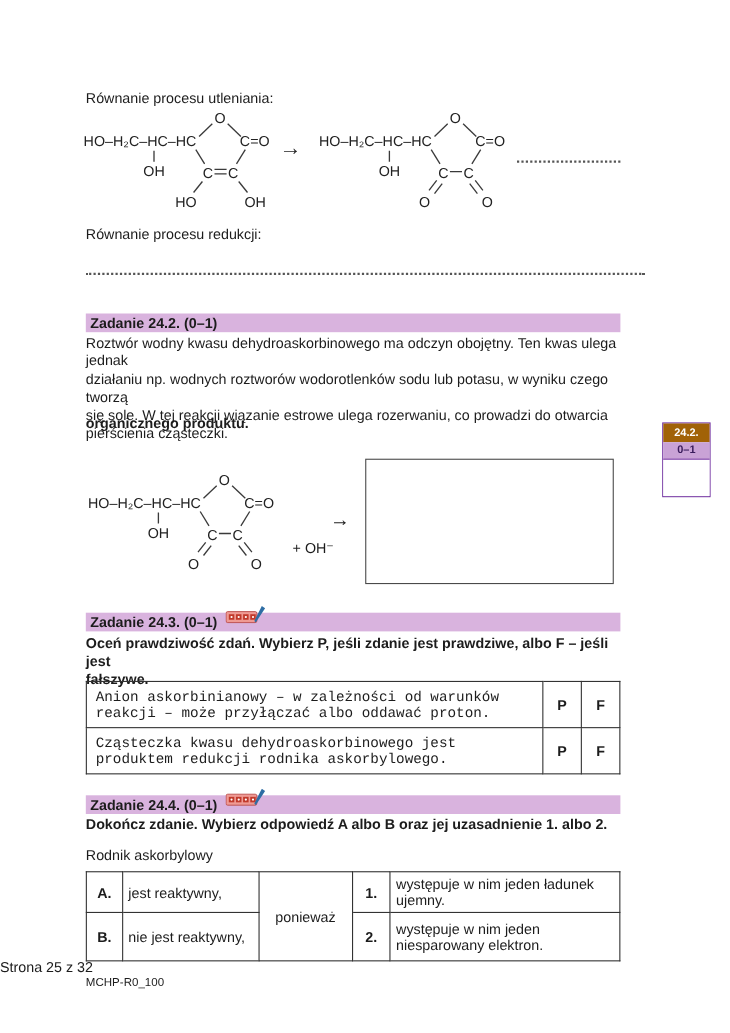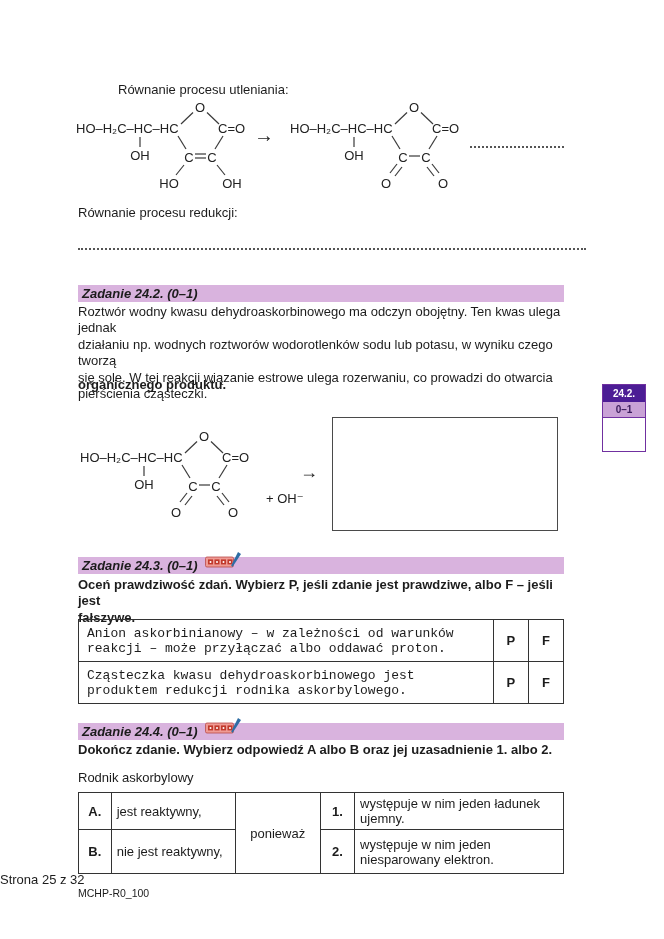--- a/index.html
+++ b/index.html
@@ -6,51 +6,51 @@
   #page{
     position:relative;width:664px;height:939px;background:#ffffff;
     font-family:"Liberation Sans","DejaVu Sans",sans-serif;color:#1c1c1c;
     overflow:hidden;margin:0 auto;
   }
   .abs{position:absolute;}
   .t13{font-size:13px;line-height:16.4px;}
   .bold{font-weight:bold;}
   .task-bar{
     width:482px;height:17px;padding-left:4px;display:flex;align-items:center;
-    overflow:visible;white-space:nowrap;font-style:italic;
+    overflow:visible;white-space:nowrap;
   }
   .task-bar .hdr-label{font-size:13px;font-weight:bold;line-height:17px;}
   .dotline{border-bottom:2px dotted #555;height:0;}
   svg text{font-family:"Liberation Sans","DejaVu Sans",sans-serif;font-size:13px;fill:#222;}
   svg line{stroke:#3a3a3a;stroke-width:1.2;}
   .arrow{font-size:20px;color:#222;}
   table.q{border-collapse:collapse;font-size:13px;color:#1c1c1c;}
   table.q td{border:1px solid #333;vertical-align:middle;}
   td.stmt{padding:3px 8px;font-family:Liberation Mono, monospace;}
   td.pf{width:34px;text-align:center;font-weight:bold;}
   td.key{width:32px;text-align:center;font-weight:bold;}
   td.opt{width:120px;padding:3px 5px;}
   td.because{width:86px;text-align:center;}
   td.num{width:34px;text-align:center;font-weight:bold;}
   td.reason{width:214px;padding:3px 5px;}
   .margin-box{width:42px;border:1px solid #7030a0;}
-  .margin-box .mb-id{height:17px;background:#4c1d95;color:#fff;font-size:10px;font-weight:bold;text-align:center;line-height:17px;}
+  .margin-box .mb-id{height:17px;background:#a16207;color:#fff;font-size:10px;font-weight:bold;text-align:center;line-height:17px;}
   .margin-box .mb-score{height:15px;background:#c9a2d6;color:#3a1c5c;font-size:10px;font-weight:bold;text-align:center;line-height:15px;border-bottom:1px solid #7030a0;}
   .margin-box .mb-empty{height:33px;background:#fff;}
   .answer-box{border:1px solid #4a4a4a;background:#fff;}
   .icon-wrap{display:inline-block;margin-left:7px;position:relative;top:-3px;}
   .footer-page{width:664px;text-align:left;font-size:13px;}
   .footer-code{font-size:10.5px;font-weight:normal;}
 </style>
 </head>
 <body>
 
 <div id="page">
 
-  <div class="abs t13" style="left:78px;top:82px;margin-left:40px;">Równanie procesu utleniania:</div>
+  <div class="abs t13" style="left:78px;top:82px;">Równanie procesu utleniania:</div>
 
   <svg class="abs" style="left:76px;top:96px;" width="190" height="100" viewBox="0 0 190 100">
     <text x="0" y="37">HO–H₂C–HC–HC</text>
     <line x1="64" y1="41" x2="64" y2="51"></line>
     <text x="64" y="64" text-anchor="middle">OH</text>
     <text x="124" y="16" text-anchor="middle">O</text>
     <line x1="105" y1="28" x2="117" y2="16.5"></line>
     <line x1="131" y1="16.5" x2="143" y2="28"></line>
     <text x="142" y="37">C=O</text>
     <line x1="102" y1="40" x2="110" y2="53"></line>

